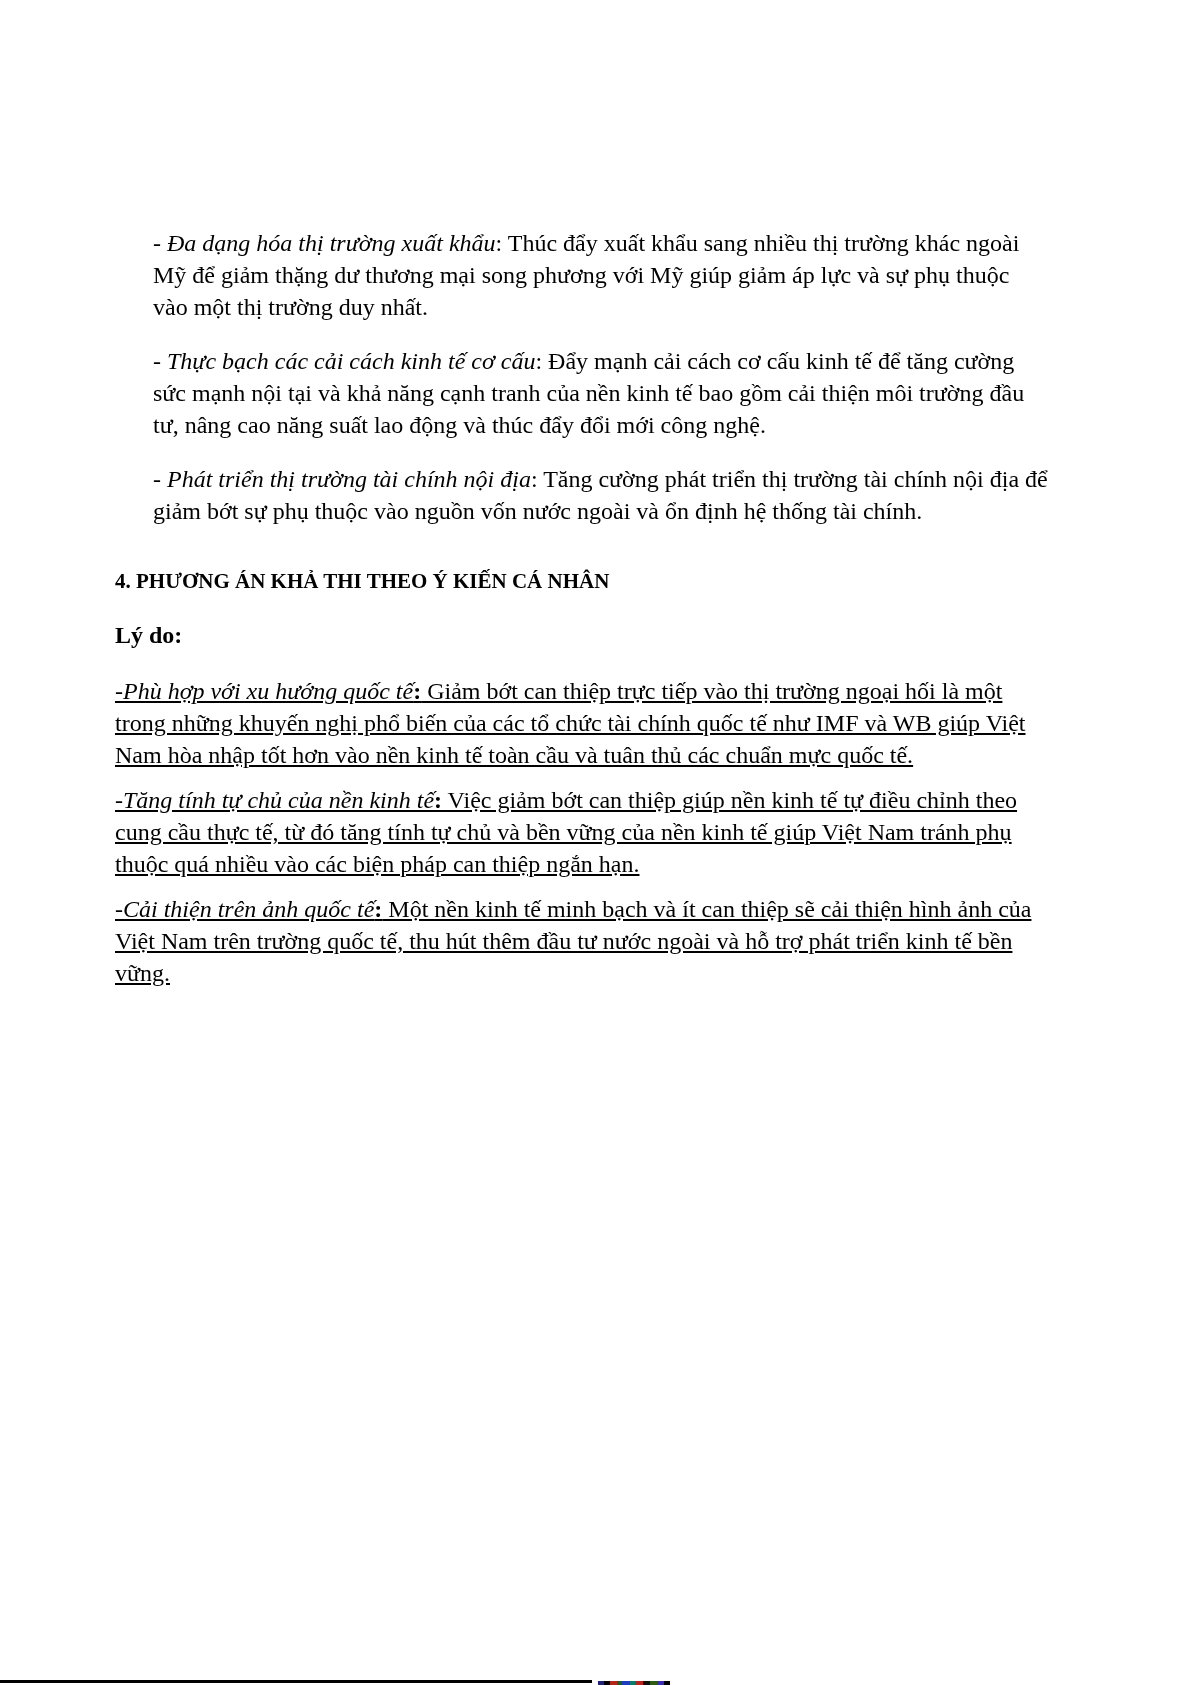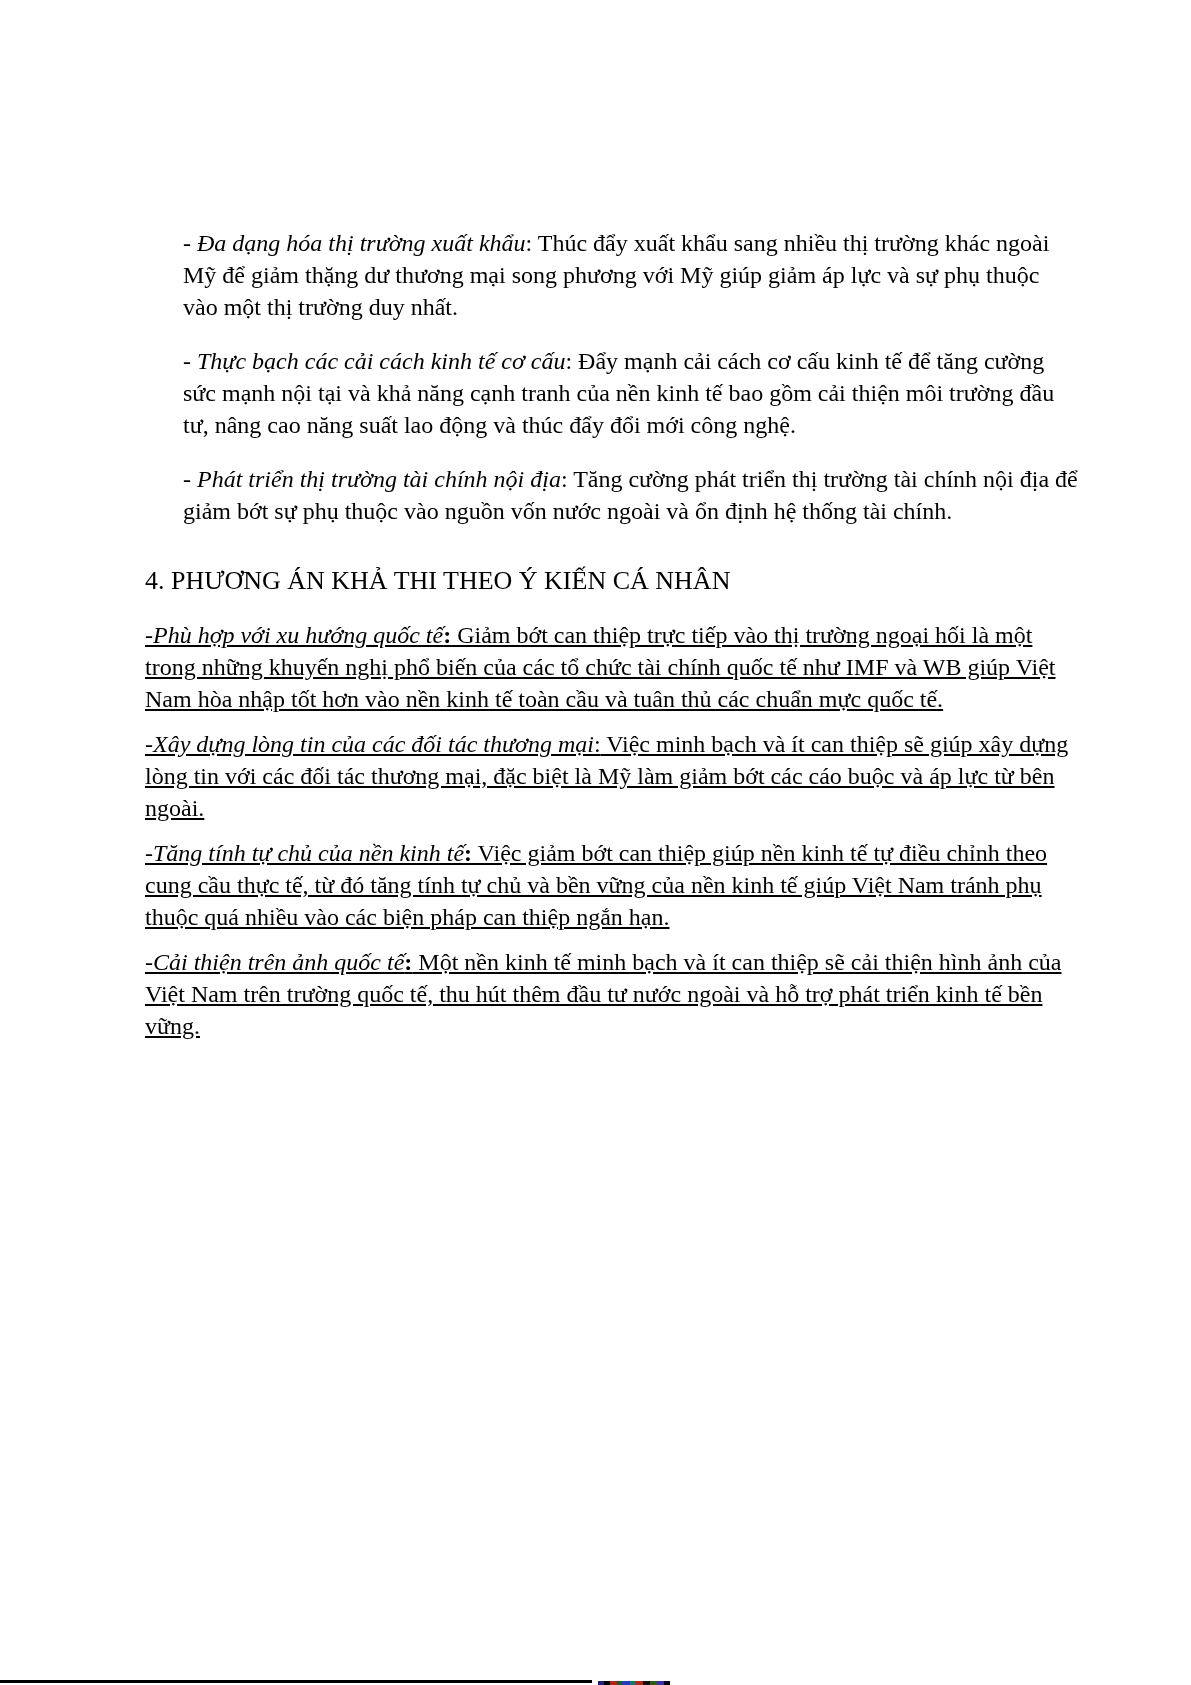--- a/index.html
+++ b/index.html
@@ -12,35 +12,35 @@
     height: 1685px;
     position: relative;
     overflow: hidden;
     font-family: "Liberation Serif", "DejaVu Serif", serif;
     color: #000000;
     font-size: 24px;
     line-height: 32px;
   }
   .content {
     position: absolute;
-    left: 145px;
+    left: 115px;
     top: 227px;
     width: 933px;
   }
   .intro p.bullet {
     margin: 0 0 22px 0;
     padding-left: 38px;
   }
   .lbl { font-style: italic; }
   .colon { font-style: normal; }
   .bold-colon { font-weight: bold; }
   h2.heading {
-    font-size: 26px;
+    font-size: 21px;
     line-height: 32px;
-    font-weight: normal;
+    font-weight: bold;
     margin: 38px 0 22px 0;
   }
   p.proposal { margin: 0 0 24px 0; }
   .proposal-highlight { font-weight: bold; font-style: italic; }
   p.reasons-label { font-weight: bold; margin: 0 0 24px 0; }
   p.reason { margin: 0 0 13px 0; text-decoration: underline; }
   .bottom-rule {
     position: absolute;
     left: 0;
     top: 1680px;
@@ -69,24 +69,24 @@
     <p class="bullet"><em class="lbl">- Đa dạng hóa thị trường xuất khẩu</em><span class="colon">:</span><span> Thúc đẩy xuất khẩu sang nhiều thị trường khác ngoài Mỹ để giảm thặng dư thương mại song phương với Mỹ giúp giảm áp lực và sự phụ thuộc vào một thị trường duy nhất.</span></p>
 
     <p class="bullet"><em class="lbl">- Thực bạch các cải cách kinh tế cơ cấu</em><span class="colon">:</span><span> Đẩy mạnh cải cách cơ cấu kinh tế để tăng cường sức mạnh nội tại và khả năng cạnh tranh của nền kinh tế bao gồm cải thiện môi trường đầu tư, nâng cao năng suất lao động và thúc đẩy đổi mới công nghệ.</span></p>
 
     <p class="bullet"><em class="lbl">- Phát triển thị trường tài chính nội địa</em><span class="colon">:</span><span> Tăng cường phát triển thị trường tài chính nội địa để giảm bớt sự phụ thuộc vào nguồn vốn nước ngoài và ổn định hệ thống tài chính.</span></p>
   </section>
 
   <h2 class="heading">4. PHƯƠNG ÁN KHẢ THI THEO Ý KIẾN CÁ NHÂN</h2>
 
 
+  <p class="reasons-label">Lý do:</p>
 
   <p class="reason"><em class="lbl">-Phù hợp với xu hướng quốc tế</em><span class="colon bold-colon">:</span><span> Giảm bớt can thiệp trực tiếp vào thị trường ngoại hối là một trong những khuyến nghị phổ biến của các tổ chức tài chính quốc tế như IMF và WB giúp Việt Nam hòa nhập tốt hơn vào nền kinh tế toàn cầu và tuân thủ các chuẩn mực quốc tế.</span></p>
 
-  <p class="reason"><em class="lbl">-Xây dựng lòng tin của các đối tác thương mại</em><span class="colon">:</span><span> Việc minh bạch và ít can thiệp sẽ giúp xây dựng lòng tin với các đối tác thương mại, đặc biệt là Mỹ làm giảm bớt các cáo buộc và áp lực từ bên ngoài.</span></p>
 
   <p class="reason"><em class="lbl">-Tăng tính tự chủ của nền kinh tế</em><span class="colon bold-colon">:</span><span> Việc giảm bớt can thiệp giúp nền kinh tế tự điều chỉnh theo cung cầu thực tế, từ đó tăng tính tự chủ và bền vững của nền kinh tế giúp Việt Nam tránh phụ thuộc quá nhiều vào các biện pháp can thiệp ngắn hạn.</span></p>
 
   <p class="reason"><em class="lbl">-Cải thiện trên ảnh quốc tế</em><span class="colon bold-colon">:</span><span> Một nền kinh tế minh bạch và ít can thiệp sẽ cải thiện hình ảnh của Việt Nam trên trường quốc tế, thu hút thêm đầu tư nước ngoài và hỗ trợ phát triển kinh tế bền vững.</span></p>
 
 </div>
 
 <div class="bottom-rule"></div>
 <div class="color-strip"></div>
 

